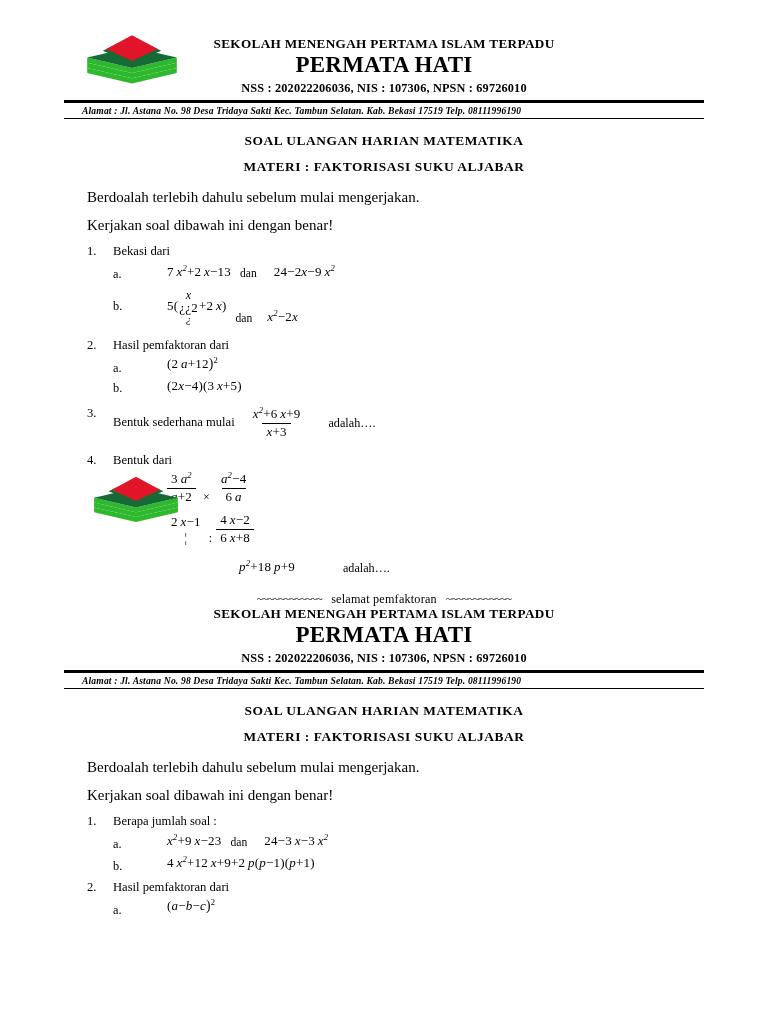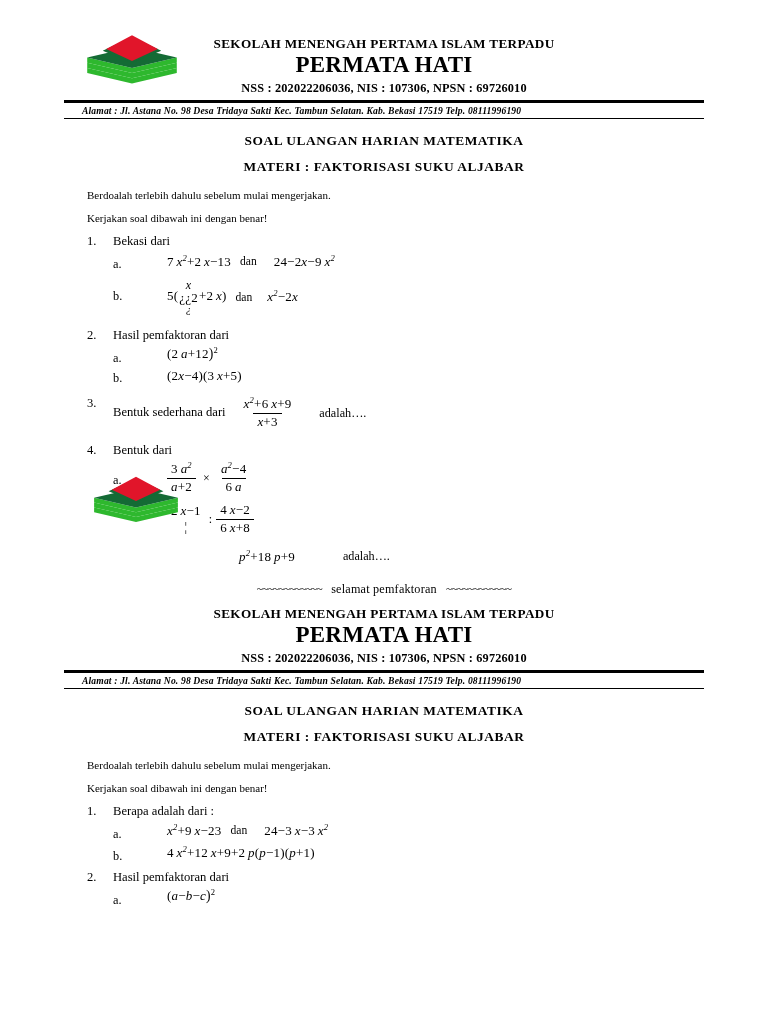--- a/index.html
+++ b/index.html
@@ -97,21 +97,21 @@
     font-family: "Liberation Serif", serif;
     font-weight: bold;
     font-size: 13.4px;
     letter-spacing: 0.55px;
     margin-top: 10px;
   }
 
   
   .intro {
     font-family: "Liberation Serif", serif;
-    font-size: 11px;
+    font-size: 15px;
     margin-left: 23px;
     margin-top: 14px;
   }
   .intro2 {
     margin-top: 11px;
   }
 
   .qlist {
     margin-top: 10px;
     margin-left: 23px;
@@ -141,21 +141,21 @@
   .sublabel {
     position: absolute;
     left: 0;
     top: 4px;
     width: 18px;
     font-size: 12.3px;
   }
   .subbody {
     margin-left: 32px;
     display: flex;
-    align-items: center;
+    align-items: flex-end;
     flex-wrap: nowrap;
   }
 
   
   .m {
     font-family: "Liberation Serif", serif;
     font-size: 13px;
     white-space: nowrap;
     letter-spacing: 0.2px;
   }
@@ -315,21 +315,21 @@
       <div class="subrow" style="margin-top:6px;">
         <span class="sublabel" style="top:3px;">b.</span>
         <div class="subbody">
           <span class="m" style="margin-left:22px;">(2<span class="mi">x</span>−4)(3 <span class="mi">x</span>+5)</span>
         </div>
       </div>
 
       <div class="qrow" style="margin-top:11px;">
         <span class="qnum">3.</span>
         <span class="qtext" style="display:inline-flex;align-items:center;">
-          <span>Bentuk sederhana dari</span>
+          <span>Bentuk sederhana mulai</span>
           <span class="frac" style="margin-left:14px;">
             <span class="num m"><span class="mi">x</span><span class="sup">2</span>+6 <span class="mi">x</span>+9</span>
             <span class="den m"><span class="mi">x</span>+3</span>
           </span>
           <span class="word-after">adalah….</span>
         </span>
       </div>
 
       <div class="qrow" style="margin-top:13px;">
         <span class="qnum">4.</span>
@@ -407,21 +407,21 @@
     <div class="doc-title">SOAL ULANGAN HARIAN MATEMATIKA</div>
     <div class="doc-subtitle">MATERI : FAKTORISASI SUKU ALJABAR</div>
 
     <div class="intro">Berdoalah terlebih dahulu sebelum mulai mengerjakan.</div>
     <div class="intro intro2">Kerjakan soal dibawah ini dengan benar!</div>
 
     <div class="qlist">
 
       <div class="qrow" style="margin-top:4px;">
         <span class="qnum">1.</span>
-        <span class="qtext">Berapa adalah dari :</span>
+        <span class="qtext">Berapa jumlah soal :</span>
       </div>
 
       <div class="subrow" style="margin-top:2px;">
         <span class="sublabel" style="top:5px;">a.</span>
         <div class="subbody">
           <span class="m" style="margin-left:22px;"><span class="mi">x</span><span class="sup">2</span>+9 <span class="mi">x</span>−23</span>
           <span class="word">dan</span>
           <span class="m" style="margin-left:8px;">24−3 <span class="mi">x</span>−3 <span class="mi">x</span><span class="sup">2</span></span>
         </div>
       </div>

